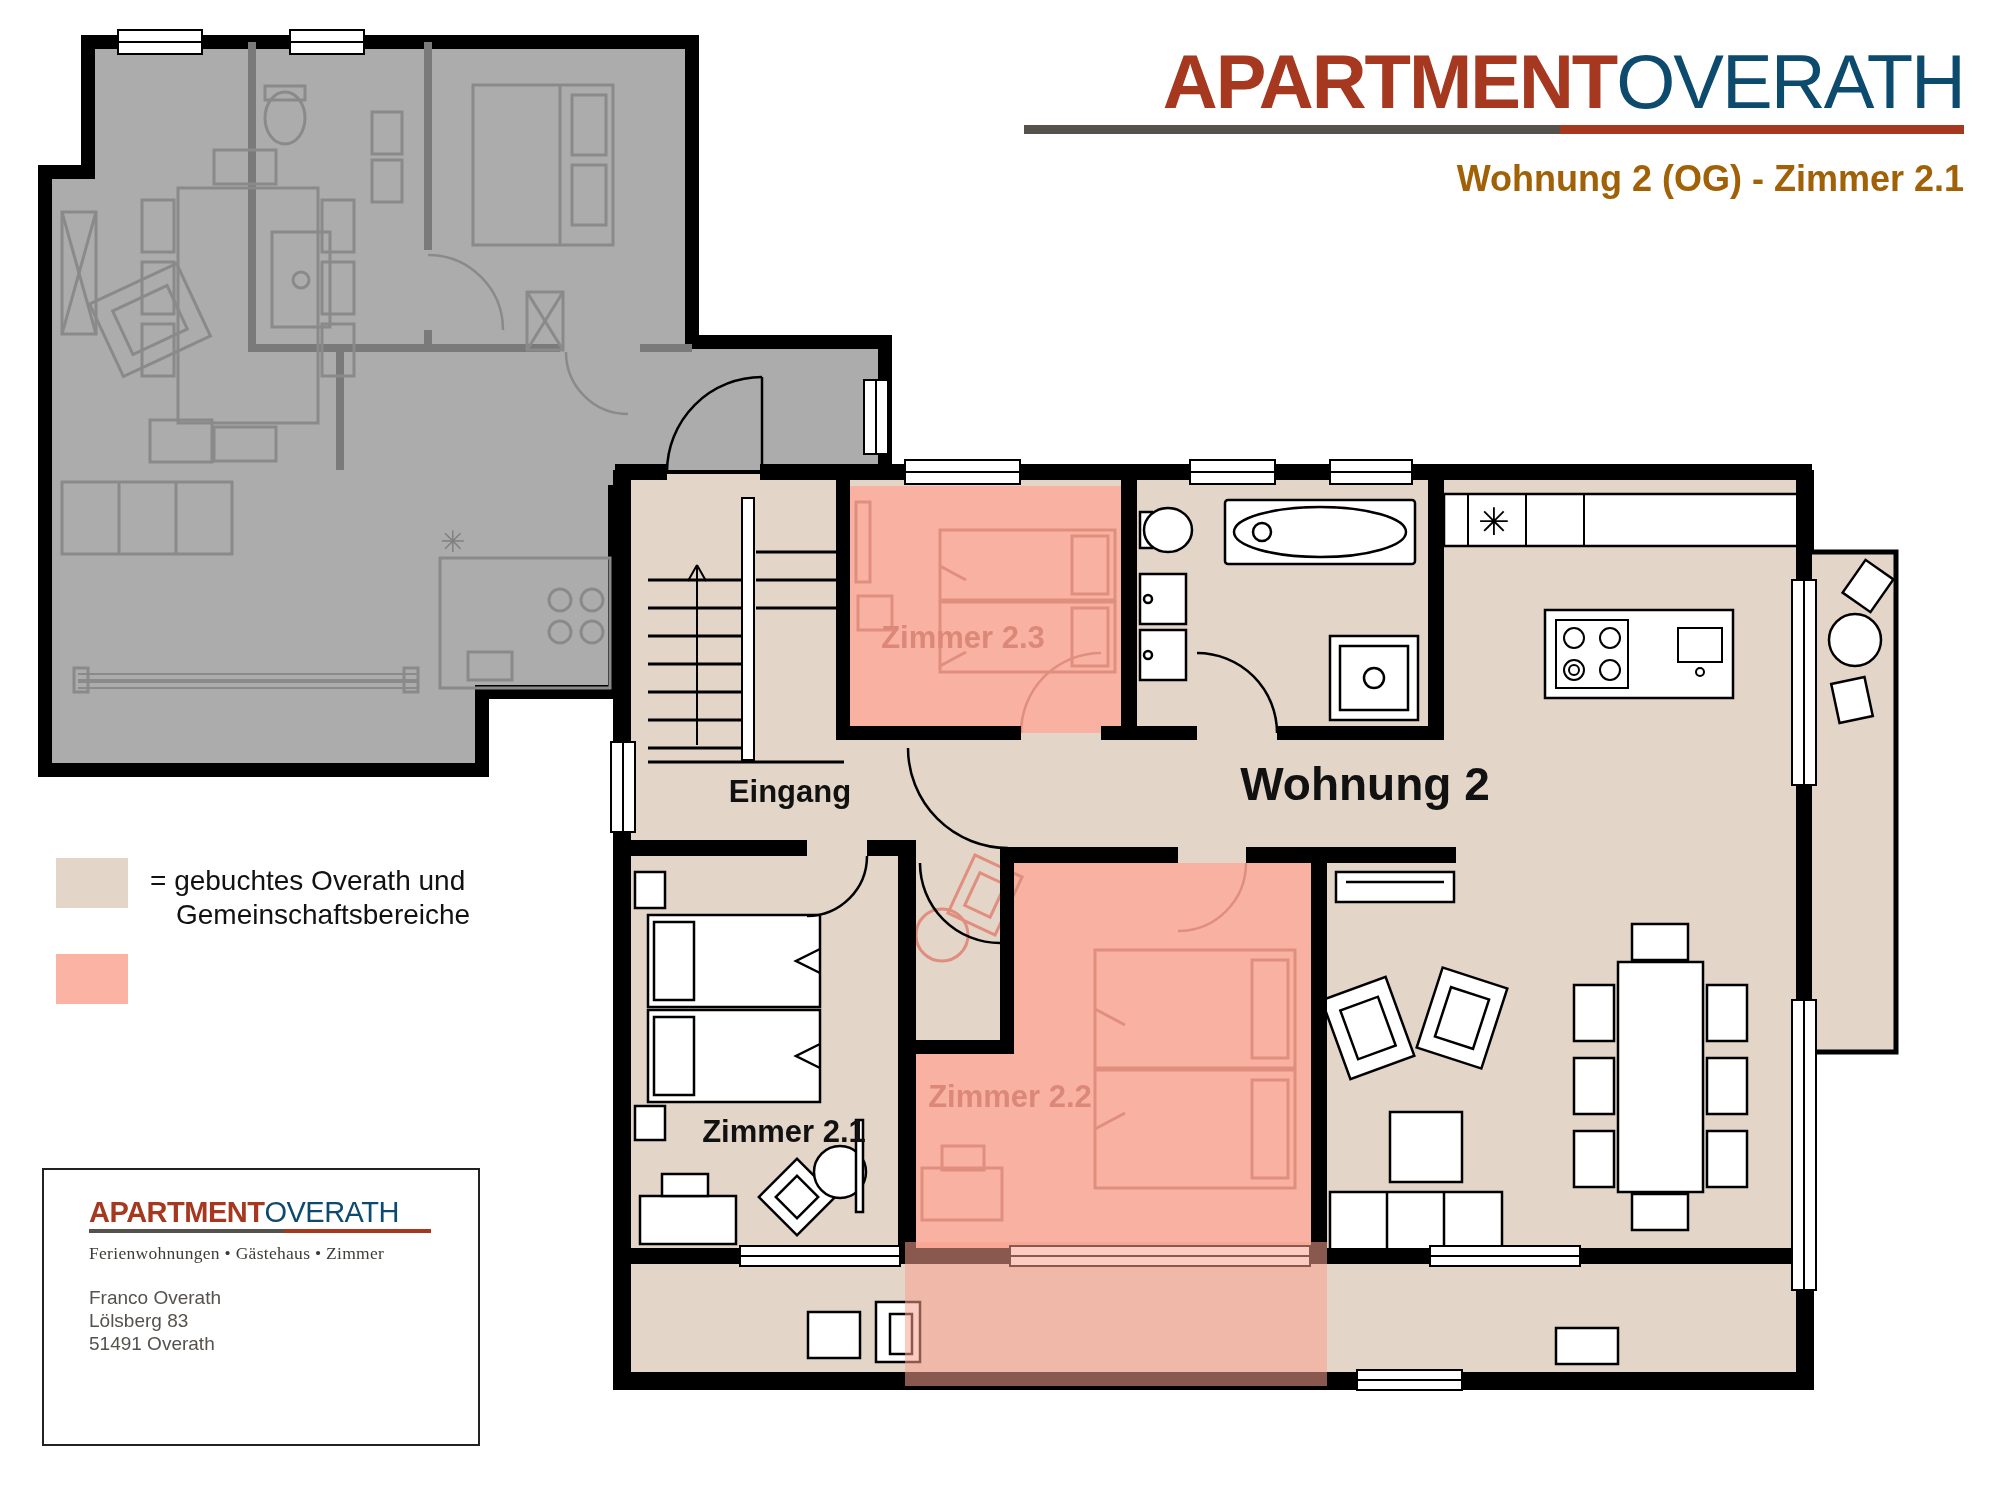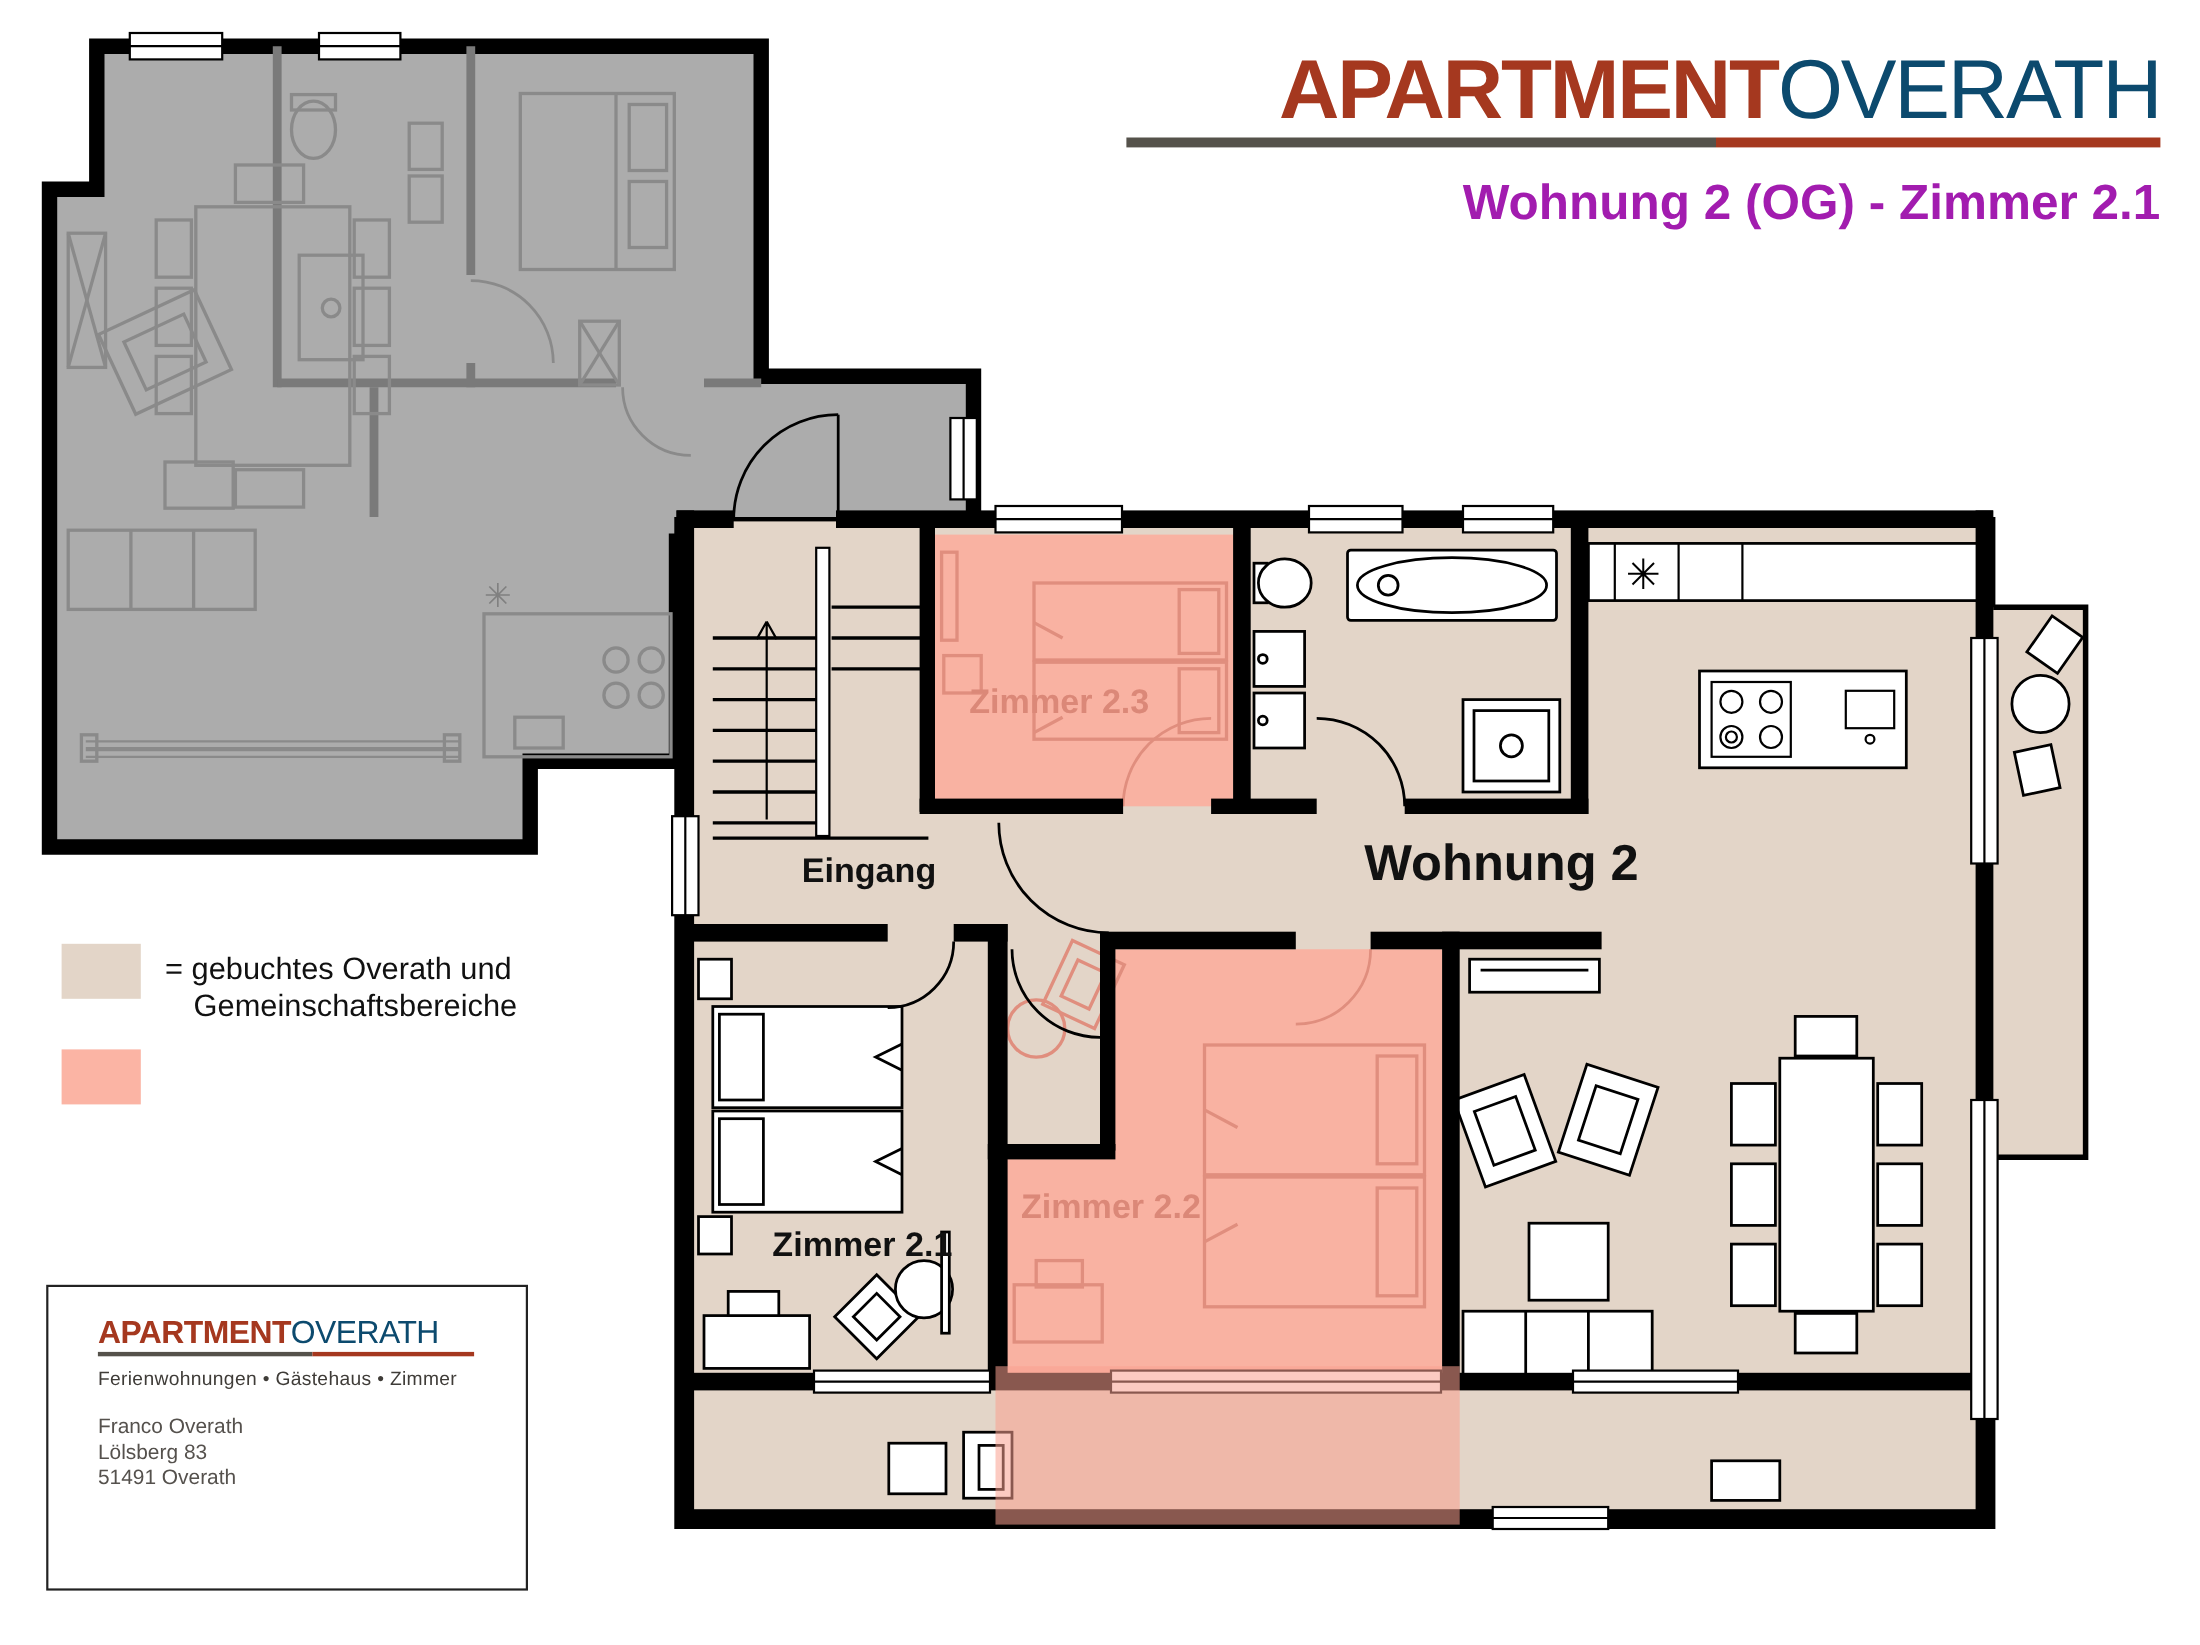--- a/index.html
+++ b/index.html
@@ -8,38 +8,38 @@
   .abs{position:absolute;}
 
   
   .header{top:44px;right:36px;width:940px;text-align:right;}
   .logo-line{font-size:76px;letter-spacing:-2px;white-space:nowrap;line-height:1;}
   .logo-part1{color:#A5381F;font-weight:bold;text-align:center;}
   .logo-part2{color:#0c4a6e;font-weight:normal;}
   .logo-underline{display:flex;height:9px;margin-top:5px;}
   .logo-underline .u-gray{background:#55524B;width:57%;}
   .logo-underline .u-red{background:#A5381F;width:43%;}
-  .subtitle{margin-top:24px;font-size:45px;font-weight:bold;color:#a21caf;white-space:nowrap;}
+  .subtitle{margin-top:24px;font-size:36px;font-weight:bold;color:#a16207;white-space:nowrap;}
 
   
   .legend{left:56px;top:858px;width:420px;}
   .legend-row{display:flex;align-items:flex-start;margin-bottom:22px;}
   .swatch{width:72px;height:50px;margin-right:22px;flex:none;}
   .sw-booked{background:#E3D5C8;}
   .sw-private{background:#ACACAC;}
   .sw-notbooked{background:#FBB4A4;}
   .legend-text{font-size:28px;color:#111;line-height:34px;padding-top:6px;}
   .legend-text .line2{padding-left:26px;}
   .legend-row.r2 .legend-text,.legend-row.r3 .legend-text{padding-top:10px;}
 
   
   .card{left:42px;top:1168px;width:438px;height:278px;border:2px solid #222;background:#fff;box-sizing:border-box;padding:28px 20px 0 45px;}
   .card .logo-line{font-size:29px;letter-spacing:-0.5px;}
   .card .logo-underline{height:4px;margin-top:2px;width:342px;}
-  .card .tagline{font-size:17.5px;color:#3F3C38;margin-top:10px;letter-spacing:0.3px;}
+  .card .tagline{font-size:17.5px;color:#3F3C38;margin-top:10px;letter-spacing:0.3px;font-family:Liberation Serif, serif;}
   .card .block{font-size:19px;color:#55514D;line-height:23px;margin-top:22px;}
 
   svg text{font-family:"Liberation Sans",sans-serif;}
   .room-label{font-weight:bold;font-size:31px;fill:#111;}
   .room-label.big{font-size:46px;}
   .room-label.pink{fill:#DB8878;}
   .ast{font-family:"DejaVu Sans",sans-serif;}
 </style>
 </head>
 <body>

